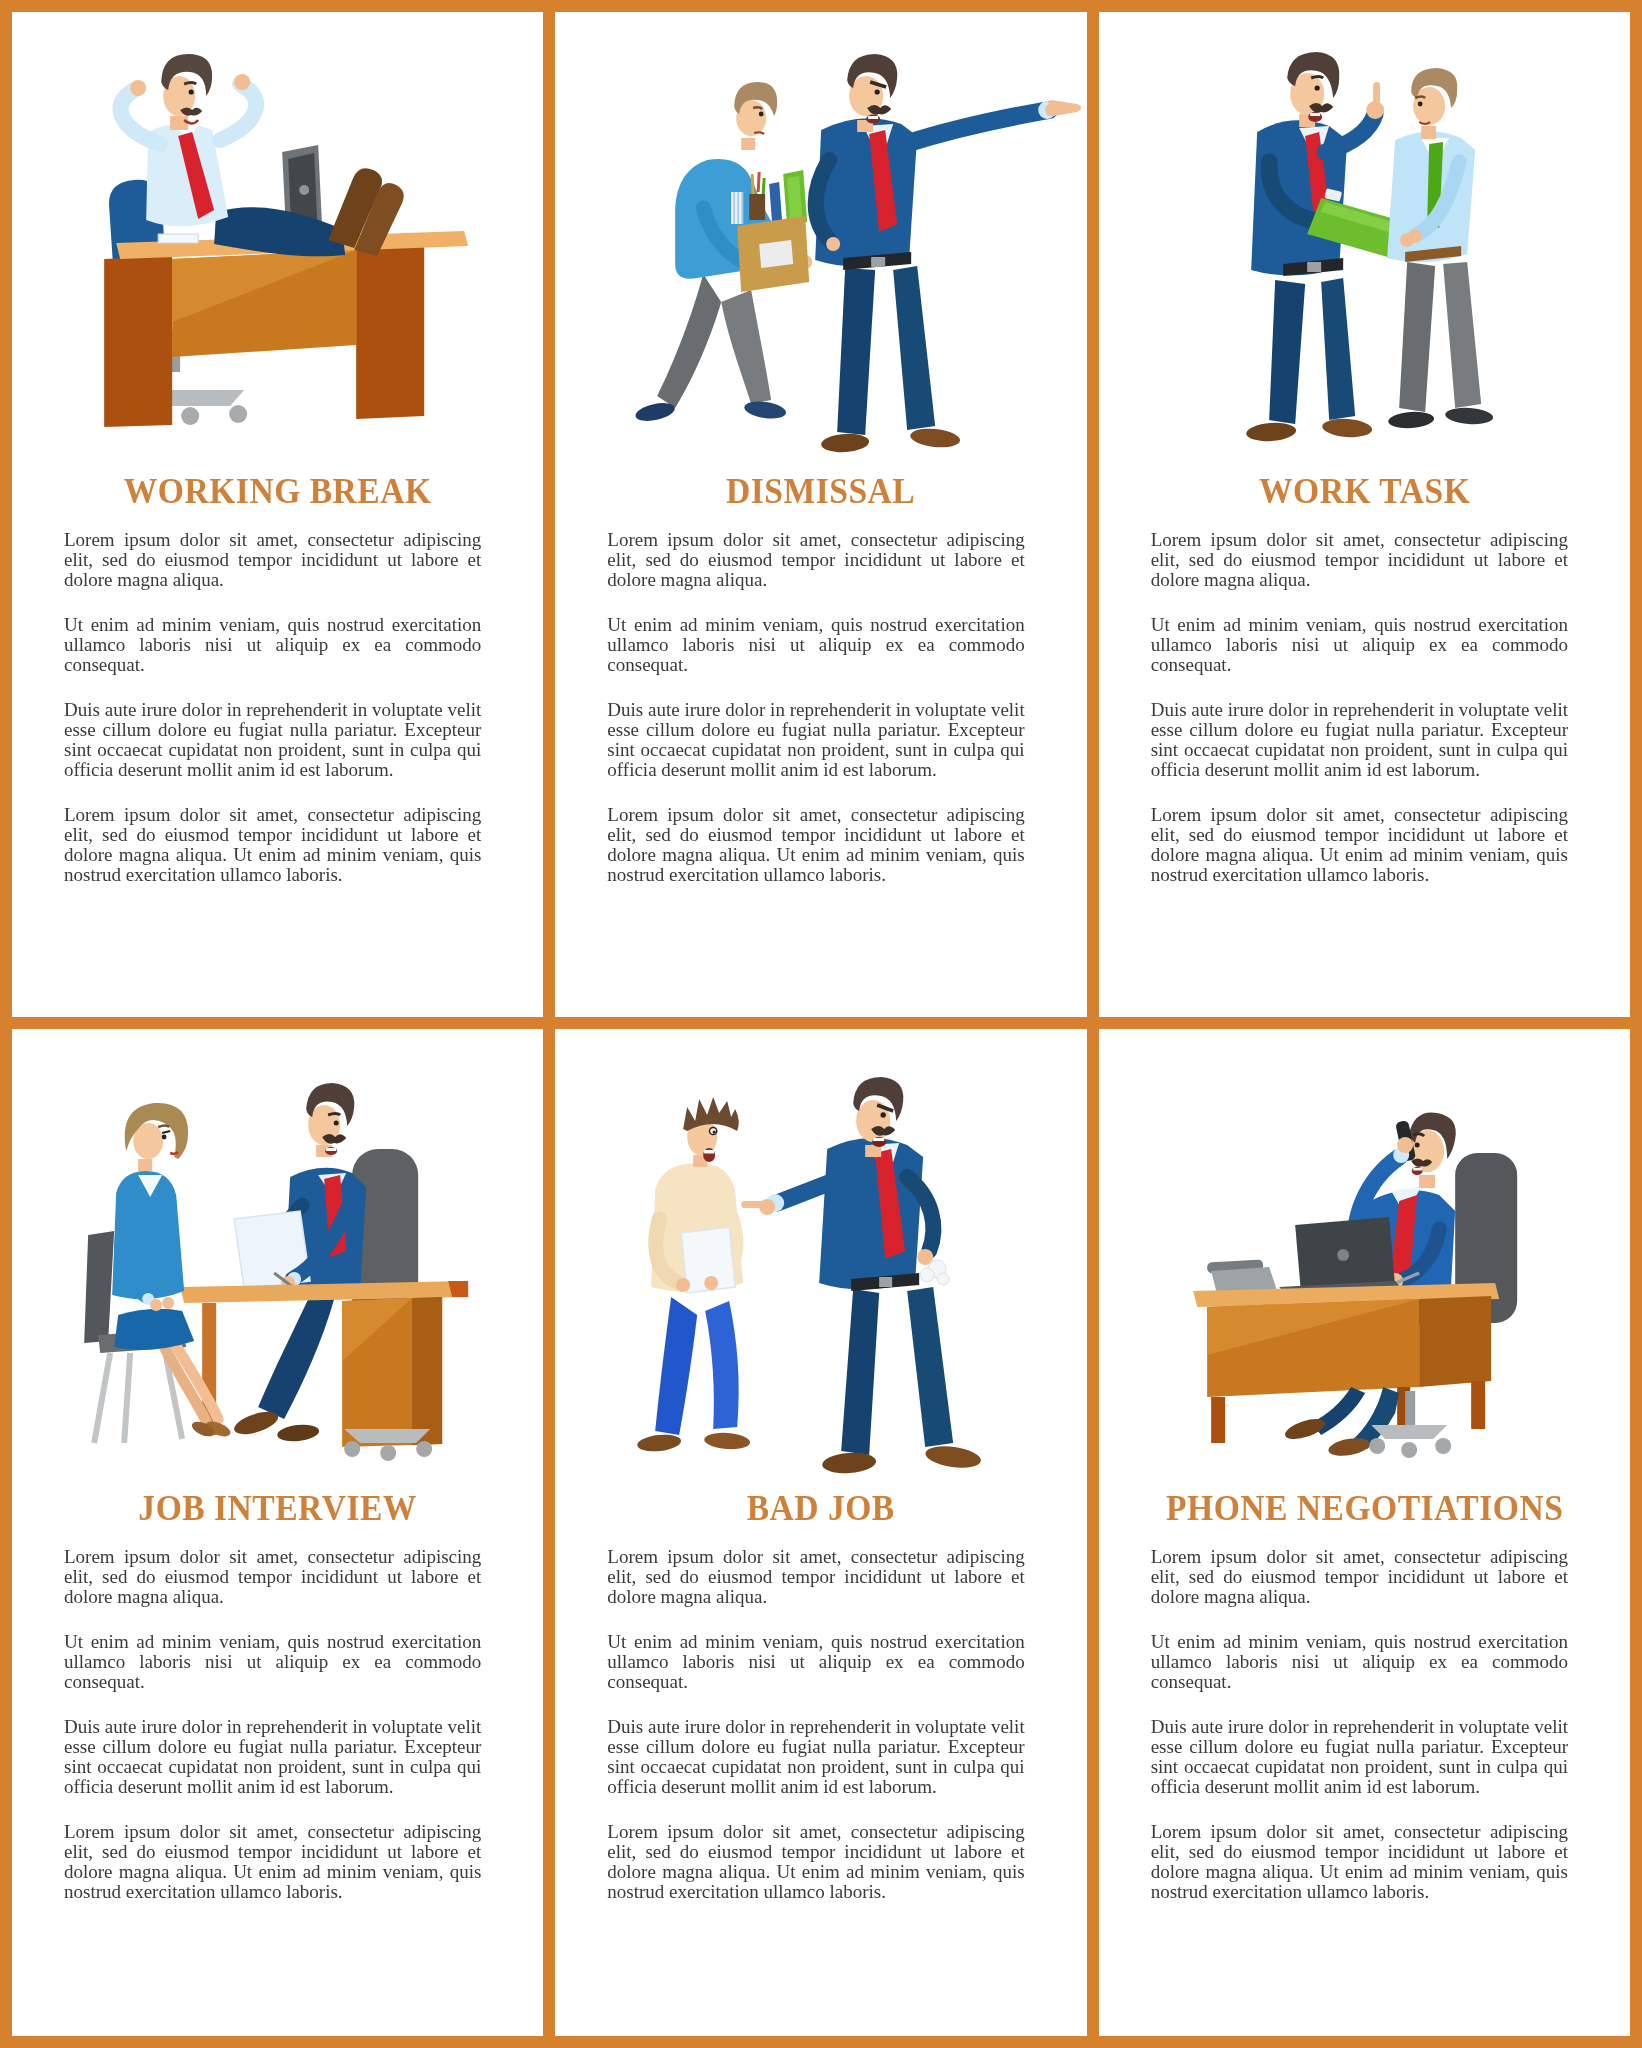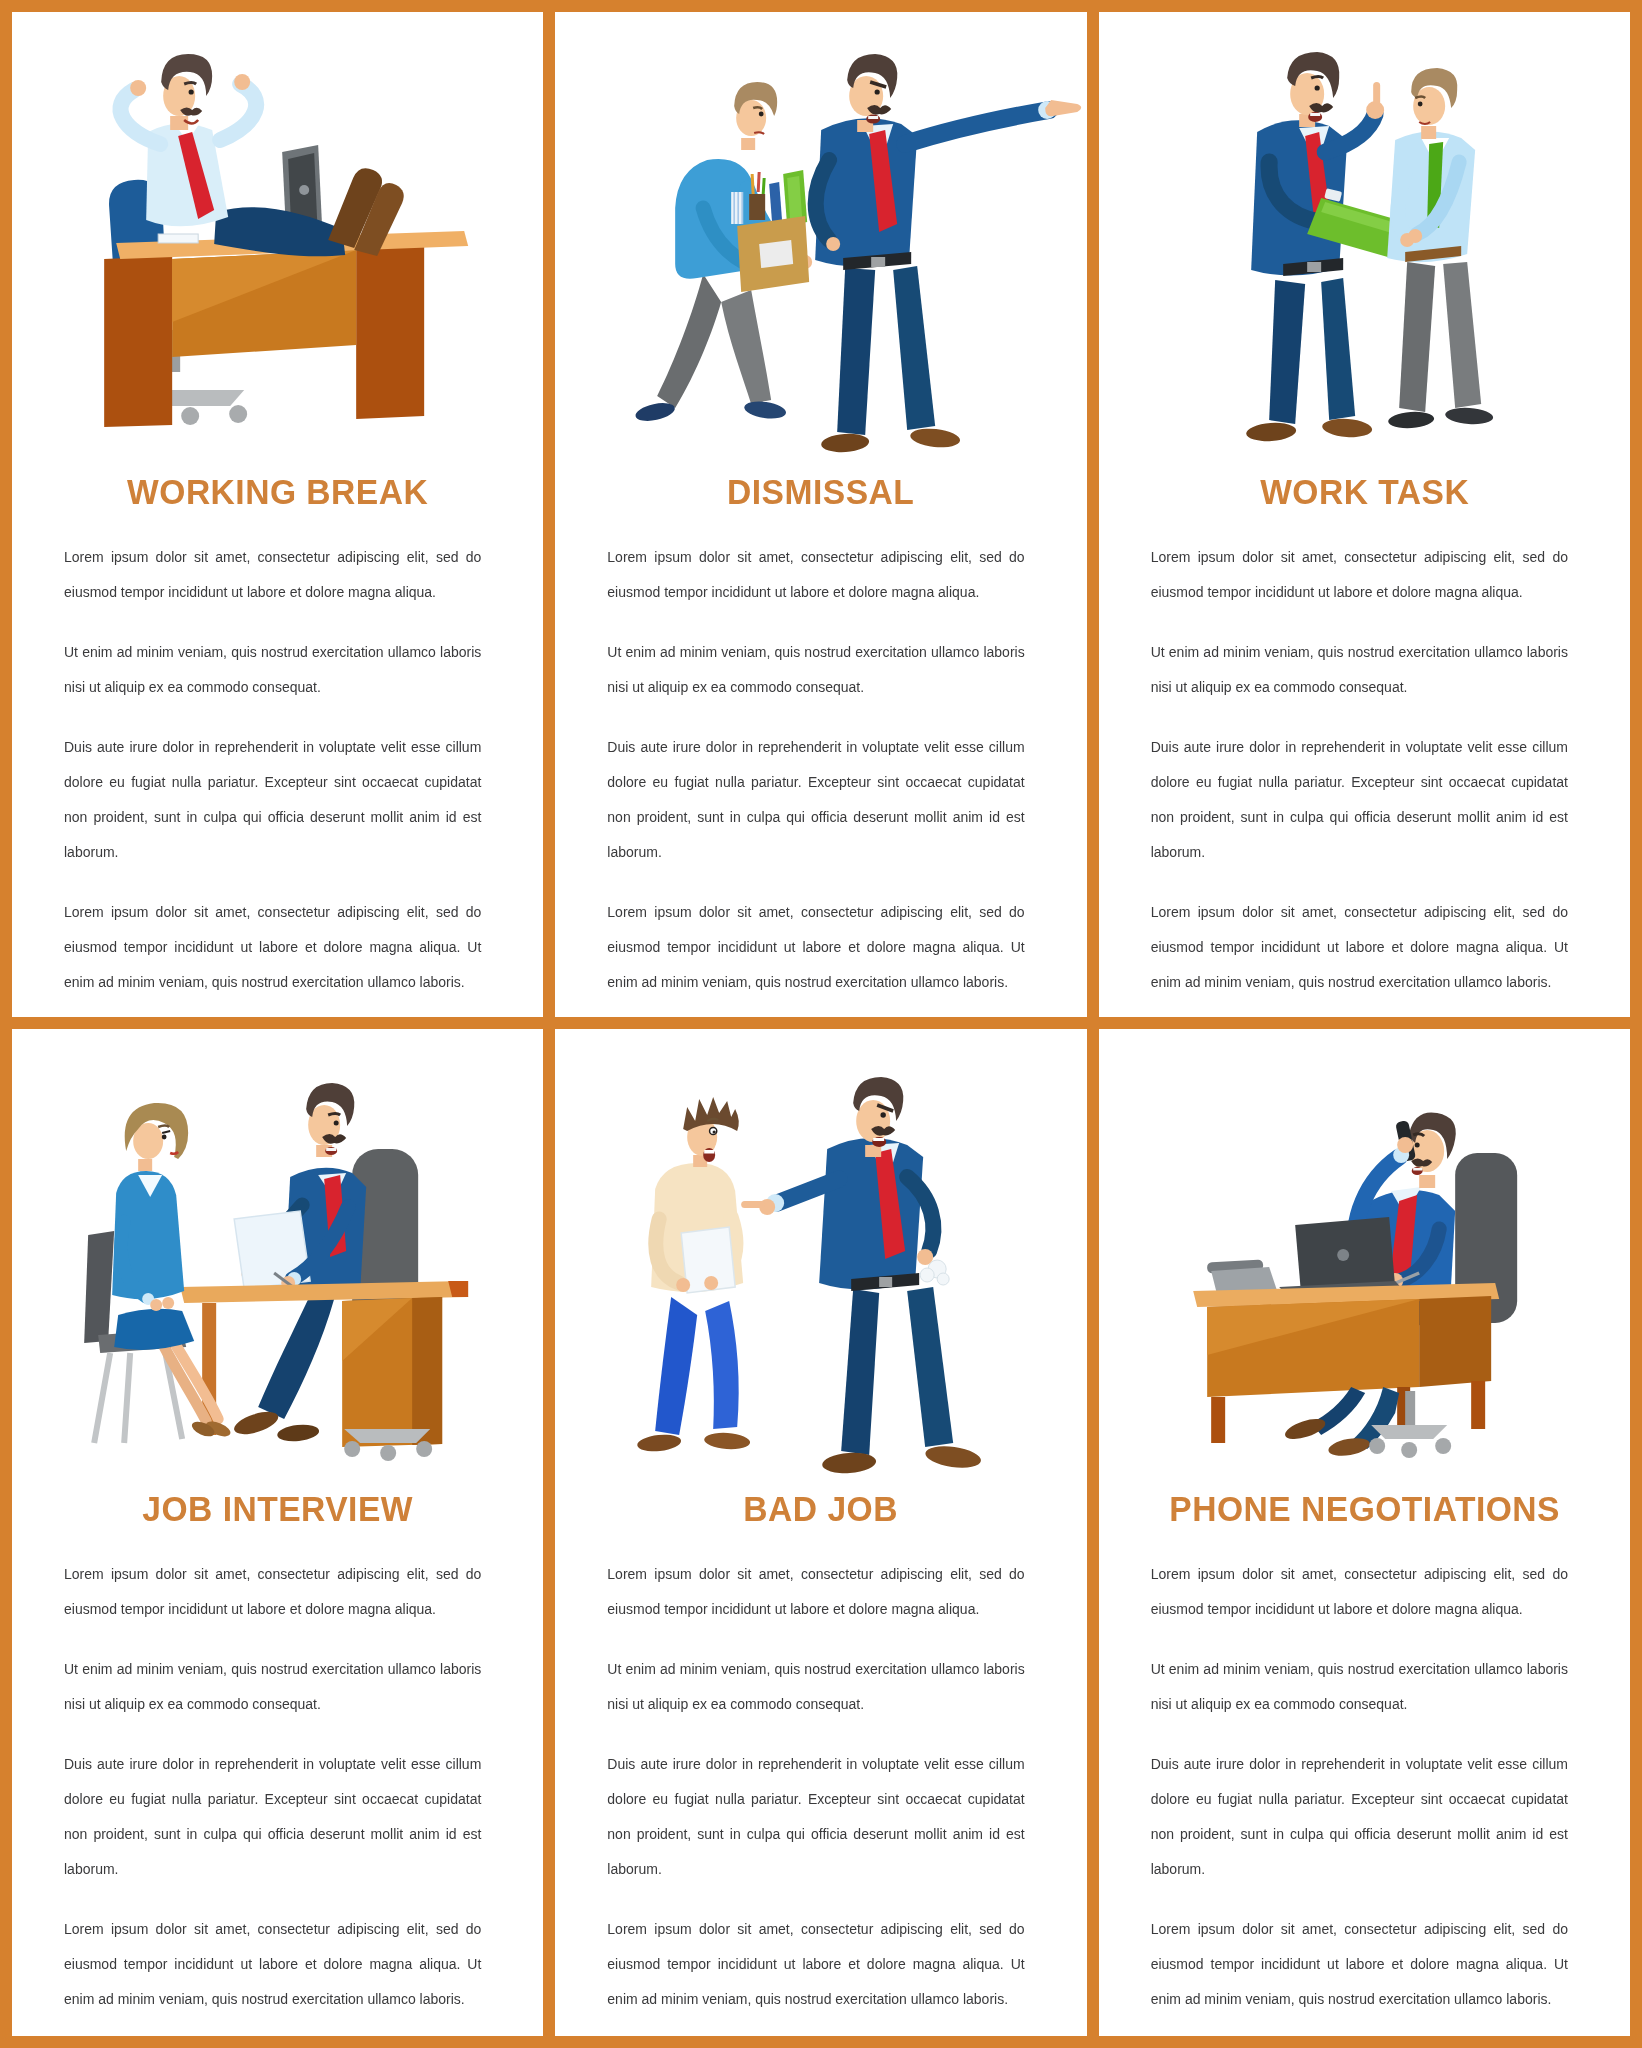--- a/index.html
+++ b/index.html
@@ -3,33 +3,33 @@
 <meta charset="utf-8">
 <style>
   :root{
     --c-frame:#d6812e; --c-title:#cf8139; --c-body_text:#3a3a3c; --c-panel_bg:#ffffff;
   }
   html,body{margin:0;padding:0;background:#888;}
   .sheet{
     box-sizing:border-box;width:1642px;height:2048px;
     border:12px solid var(--c-frame);background:var(--c-frame);
     display:grid;grid-template-columns:repeat(3,1fr);grid-template-rows:1005px 1007px;gap:12px;
-    font-family:Liberation Sans, sans-serif;
+    font-family:Liberation Serif, serif;
   }
   .panel{background:var(--c-panel_bg);overflow:hidden;display:flex;flex-direction:column;}
   .art{height:452px;flex:none;}
   .art svg{width:100%;height:100%;display:block;}
   .poster-title{
     flex:none;margin:8px 0 0;text-align:center;
     font-weight:700;font-size:35px;line-height:40px;letter-spacing:.5px;
     color:var(--c-title);transform:scaleX(.96);
   }
   .body-text{
-    margin-top:28px;padding:0 62px 0 52px;
-    font-size:14px;line-height:35px;text-align:justify;color:var(--c-body_text);
+    margin-top:18px;padding:0 62px 0 52px;
+    font-size:19px;line-height:20px;text-align:justify;color:var(--c-body_text);
   }
   .body-text p{margin:0 0 25px 0;}
 </style>
 </head>
 <body>
 
 <div class="sheet">
 
   <section class="panel">
     <div class="art">

